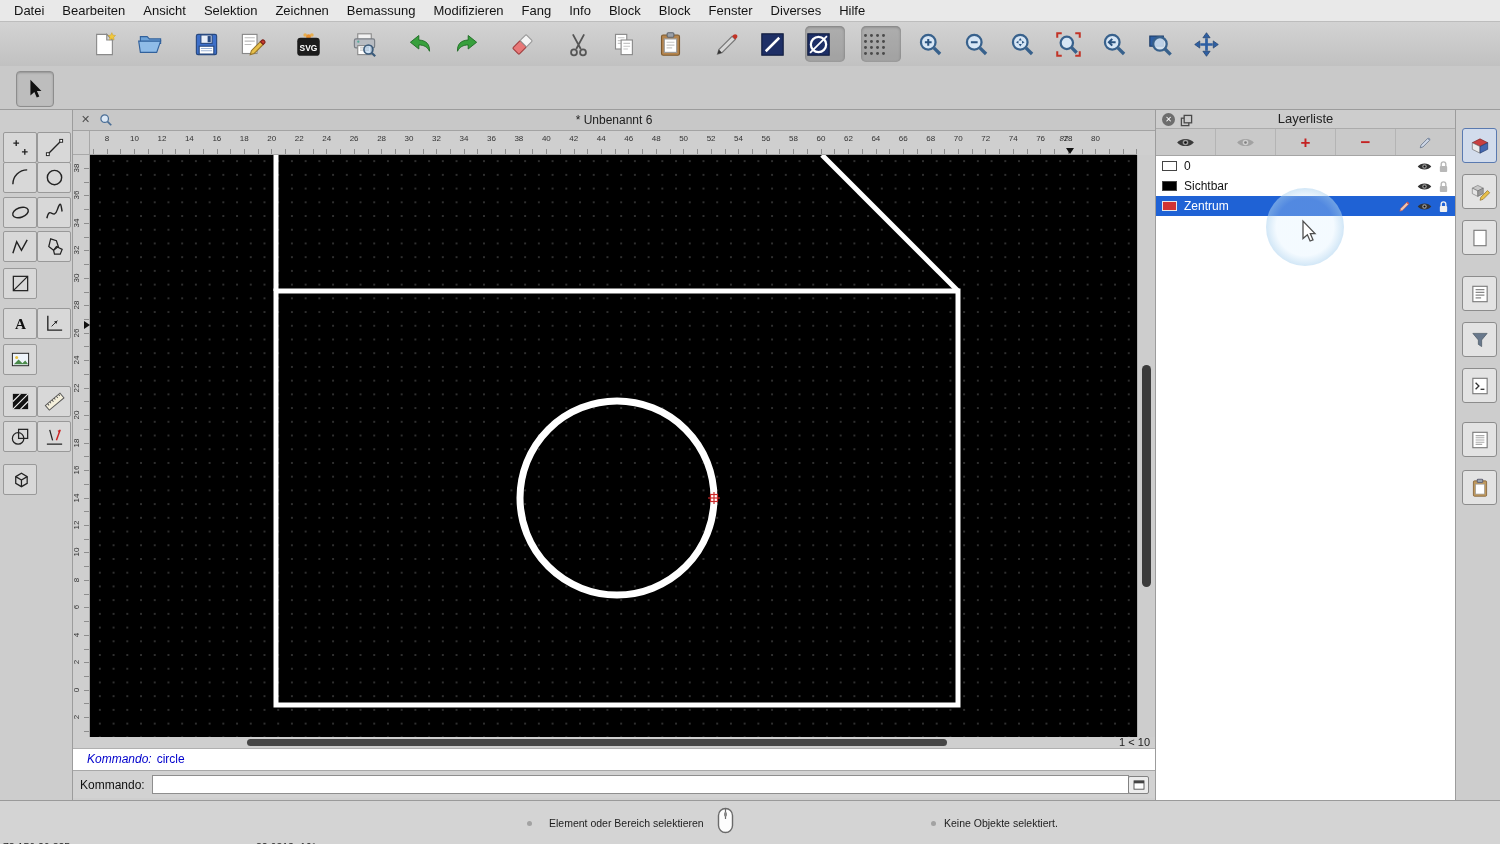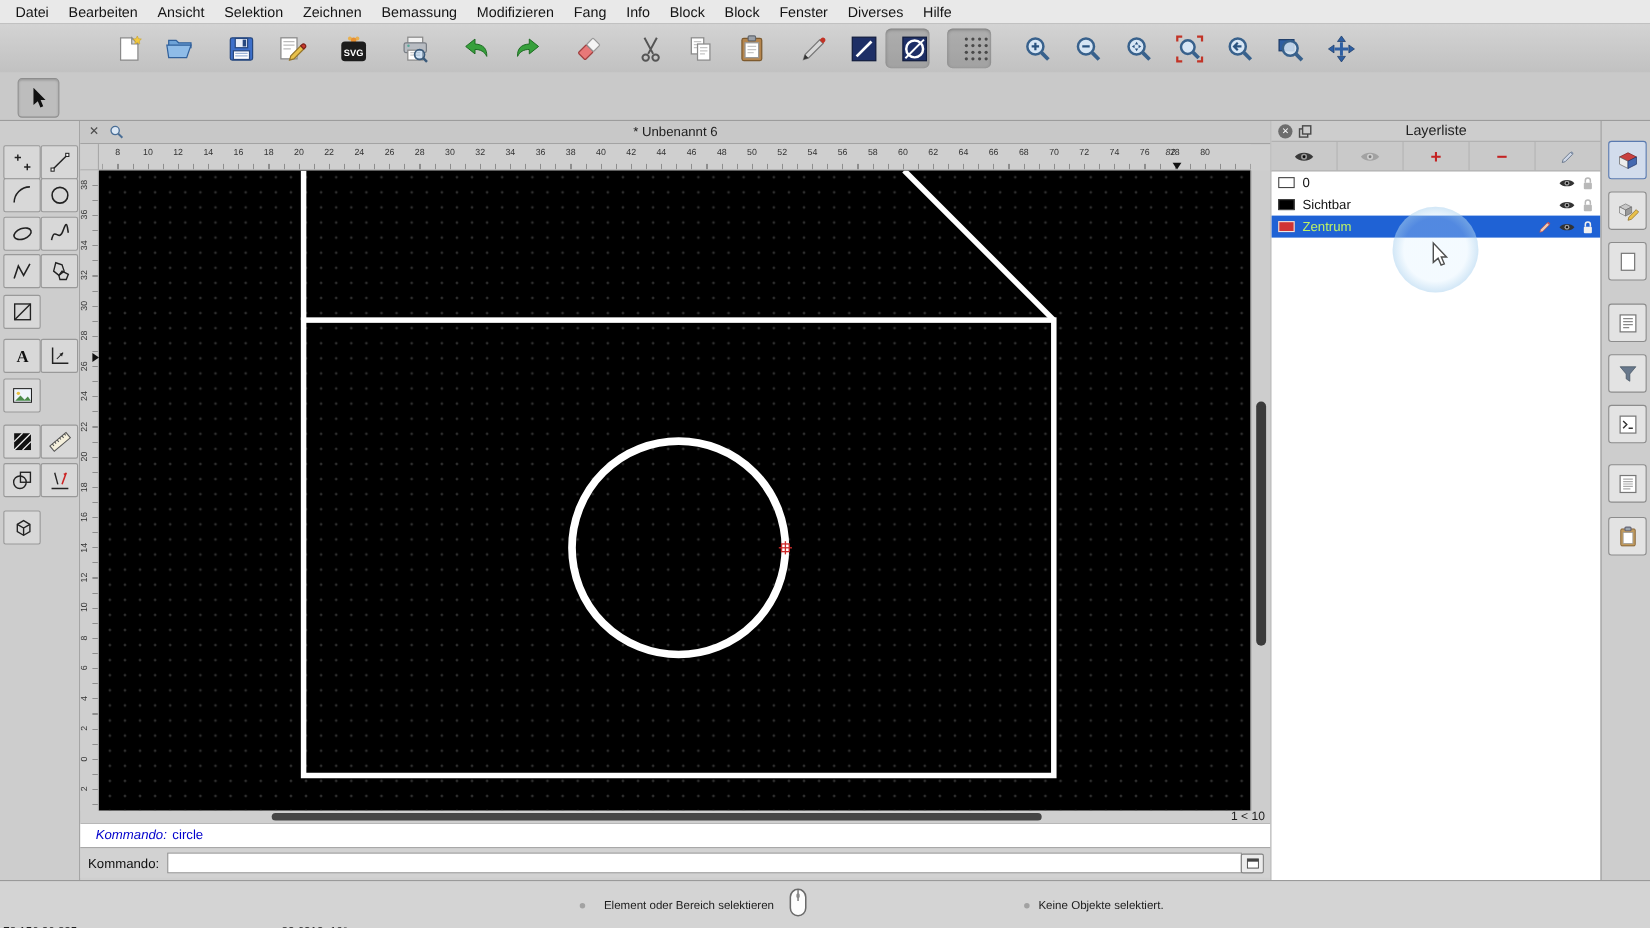--- a/index.html
+++ b/index.html
@@ -8,21 +8,21 @@
   
   .menubar{position:absolute;left:0;top:0;width:100%;height:22px;background:#e9e9e9;
            border-bottom:1px solid #bdbdbd;display:flex;align-items:center;
            padding-left:5px;box-sizing:border-box;font-size:13px;color:#141414;}
   .menu-item{padding:0 9px;line-height:21px;white-space:nowrap;}
   
   .toolbar{position:absolute;left:0;top:22px;width:100%;height:44px;
            background:linear-gradient(#d3d3d3,#c1c1c1);display:flex;align-items:center;
            padding-left:91px;box-sizing:border-box;}
   .tbtn{width:40px;height:36px;margin-right:6px;border-radius:5px;display:flex;
-        align-items:center;justify-content:flex-end;flex:none;}
+        align-items:center;justify-content:flex-start;flex:none;}
   .tbtn.group-start{margin-left:10px;}
   .tbtn.pressed{background:rgba(0,0,0,0.17);box-shadow:inset 0 1px 3px rgba(0,0,0,0.3);}
   .tbtn svg{width:27px;height:27px;}
   
   .subbar{position:absolute;left:0;top:66px;width:100%;height:44px;background:#c9c9c9;
           border-bottom:1px solid #9c9c9c;box-sizing:border-box;}
   .arrowbtn{position:absolute;left:16px;top:5px;width:36px;height:34px;background:#bdbdbd;
             border:1px solid #8d8d8d;border-radius:4px;display:flex;align-items:center;
             justify-content:center;box-shadow:inset 0 1px 2px rgba(0,0,0,0.22);}
   
@@ -87,21 +87,21 @@
   .lp-close{position:absolute;left:6px;top:3px;width:13px;height:13px;border-radius:50%;background:#6d6d6d;
             color:#fff;font-size:8px;line-height:13px;text-align:center;}
   .lp-float{position:absolute;left:24px;top:3px;width:13px;height:13px;}
   .lp-toolbar{position:absolute;left:0;top:19px;width:100%;height:27px;background:#c9c9c9;
               border-bottom:1px solid #a5a5a5;display:flex;box-sizing:border-box;}
   .lp-tbtn{flex:1;display:flex;align-items:center;justify-content:center;border-right:1px solid #b4b4b4;}
   .lp-tbtn:last-child{border-right:none;}
   .lp-glyph{font-size:17px;font-weight:bold;color:#c42222;line-height:1;}
   .lp-list{position:absolute;left:0;top:46px;right:0;bottom:0;background:#fff;}
   .lrow{height:20px;display:flex;align-items:center;font-size:12px;color:#111;}
-  .lrow.selected{background:#1f62d5;color:#bef264;}
+  .lrow.selected{background:#1f62d5;color:#ffffff;}
   .lswatch{width:15px;height:10px;margin-left:6px;border:1px solid #444;box-sizing:border-box;flex:none;}
   .lname{margin-left:7px;flex:1;white-space:nowrap;overflow:hidden;}
   .licons{display:flex;align-items:center;gap:6px;margin-right:6px;}
   
   .rightstrip{position:absolute;left:1455px;top:110px;width:45px;height:690px;background:#cdcdcd;
               border-left:1px solid #9c9c9c;box-sizing:border-box;}
   .sbtn{position:absolute;left:6px;width:33px;height:33px;background:#e3e3e3;border:1px solid #8c8c8c;
         border-radius:3px;display:flex;align-items:center;justify-content:center;}
   .sbtn.active{background:#d2dcec;border-color:#5a7ab0;}
   .sbtn svg{width:22px;height:22px;}

